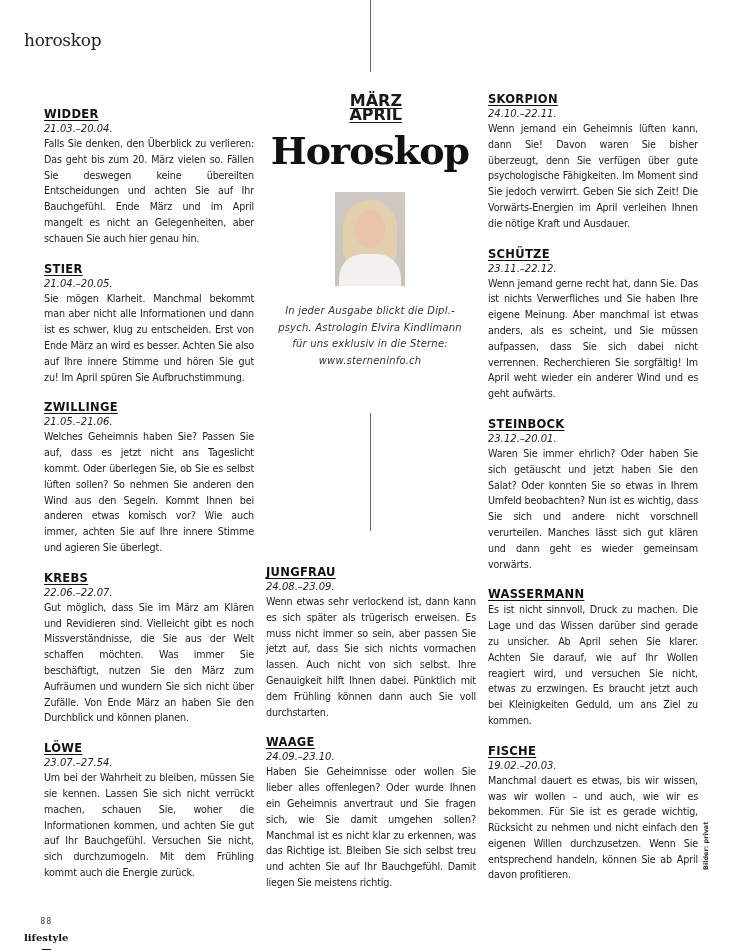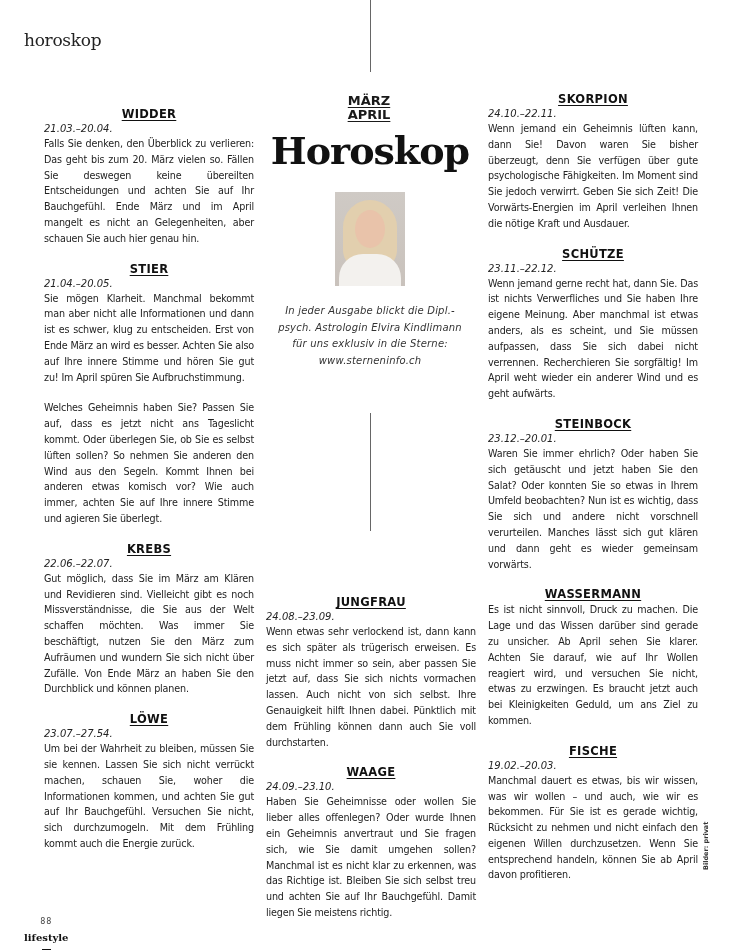--- a/index.html
+++ b/index.html
@@ -4,26 +4,26 @@
 <style>
   html, body { margin: 0; padding: 0; background: #fff; }
   body { width: 739px; height: 950px; position: relative; overflow: hidden; color: #1a1a1a; font-family: "DejaVu Sans", sans-serif; }
   .section-label { position: absolute; left: 24px; top: 30px; font-family: "DejaVu Serif", serif; font-size: 17px; color: #222; letter-spacing: -0.3px; }
   .vline { position: absolute; left: 370px; width: 1px; background: #666; }
   .vline.top { top: 0; height: 72px; }
   .vline.mid { top: 413px; height: 118px; }
   .col { position: absolute; width: 210px; }
   .col.left { left: 44px; top: 107px; }
   .col.right { left: 488px; top: 92px; }
-  .col.center { left: 266px; top: 565px; width: 210px; margin-top: 30px; }
+  .col.center { left: 266px; top: 565px; width: 210px; }
   .sign { margin-bottom: 15px; }
-  .sign h3 { margin: 0; text-align: center; font-size: 11.5px; font-weight: bold; text-decoration: underline; text-underline-offset: 2px; letter-spacing: 0.3px; line-height: 15px; color: #111; }
+  .sign h3 { margin: 0; text-align: left; font-size: 11.5px; font-weight: bold; text-decoration: underline; text-underline-offset: 2px; letter-spacing: 0.3px; line-height: 15px; color: #111; }
   .sign .dates { text-align: left; font-style: italic; font-size: 10px; line-height: 14px; color: #222; }
   .sign p { margin: 0; font-size: 9.6px; line-height: 15.8px; text-align: justify; color: #222; letter-spacing: -0.15px; }
-  .month { position: absolute; left: 329px; top: 94px; width: 80px; text-align: center; font-size: 13px; font-weight: bold; line-height: 14px; }
+  .month { position: absolute; left: 322px; top: 94px; width: 80px; text-align: right; font-size: 16px; font-weight: bold; line-height: 14px; }
   .month span { display: block; text-decoration: underline; text-underline-offset: 2px; }
   .main-title { position: absolute; left: 270px; top: 128px; width: 200px; text-align: center; font-family: "DejaVu Serif", serif; font-weight: bold; font-size: 38px; letter-spacing: -1px; color: #111; }
   .photo { position: absolute; left: 335px; top: 192px; width: 70px; height: 94px; background: linear-gradient(180deg,#cfcac5 0%,#c9c2bc 100%); overflow: hidden; }
   .photo .hair { position: absolute; left: 8px; top: 8px; width: 54px; height: 70px; border-radius: 27px 27px 20px 20px; background: #e2cfae; }
   .photo .face { position: absolute; left: 20px; top: 18px; width: 30px; height: 38px; border-radius: 50%; background: #e9c3aa; }
   .photo .body { position: absolute; left: 4px; top: 62px; width: 62px; height: 40px; border-radius: 24px 24px 0 0; background: #f3f1ee; }
   .intro { position: absolute; left: 270px; top: 303px; width: 200px; text-align: center; font-style: italic; font-size: 10px; line-height: 16.6px; color: #333; letter-spacing: 0.2px; }
   .credit { position: absolute; left: 702px; top: 840px; transform: rotate(-90deg); transform-origin: left top; font-size: 6.5px; font-weight: bold; color: #333; white-space: nowrap; top: 870px; }
   .footer { position: absolute; left: 24px; top: 917px; display: flex; align-items: center; gap: 6px; flex-direction: column; }
   .footer .page { font-size: 8px; color: #444; letter-spacing: 1px; }
@@ -42,20 +42,22 @@
     <h3>WIDDER</h3>
     <div class="dates">21.03.–20.04.</div>
     <p>Falls Sie denken, den Überblick zu verlieren: Das geht bis zum 20. März vielen so. Fällen Sie deswegen keine übereilten Entscheidungen und achten Sie auf Ihr Bauchgefühl. Ende März und im April mangelt es nicht an Gelegenheiten, aber schauen Sie auch hier genau hin.</p>
   </div>
   <div class="sign">
     <h3>STIER</h3>
     <div class="dates">21.04.–20.05.</div>
     <p>Sie mögen Klarheit. Manchmal bekommt man aber nicht alle Informationen und dann ist es schwer, klug zu entscheiden. Erst von Ende März an wird es besser. Achten Sie also auf Ihre innere Stimme und hören Sie gut zu! Im April spüren Sie Aufbruchstimmung.</p>
   </div>
   <div class="sign">
+    <h3>ZWILLINGE</h3>
+    <div class="dates">21.05.–21.06.</div>
     <p>Welches Geheimnis haben Sie? Passen Sie auf, dass es jetzt nicht ans Tageslicht kommt. Oder überlegen Sie, ob Sie es selbst lüften sollen? So nehmen Sie anderen den Wind aus den Segeln. Kommt Ihnen bei anderen etwas komisch vor? Wie auch immer, achten Sie auf Ihre innere Stimme und agieren Sie überlegt.</p>
   </div>
   <div class="sign">
     <h3>KREBS</h3>
     <div class="dates">22.06.–22.07.</div>
     <p>Gut möglich, dass Sie im März am Klären und Revidieren sind. Vielleicht gibt es noch Missverständnisse, die Sie aus der Welt schaffen möchten. Was immer Sie beschäftigt, nutzen Sie den März zum Aufräumen und wundern Sie sich nicht über Zufälle. Von Ende März an haben Sie den Durchblick und können planen.</p>
   </div>
   <div class="sign">
     <h3>LÖWE</h3>
     <div class="dates">23.07.–27.54.</div>

